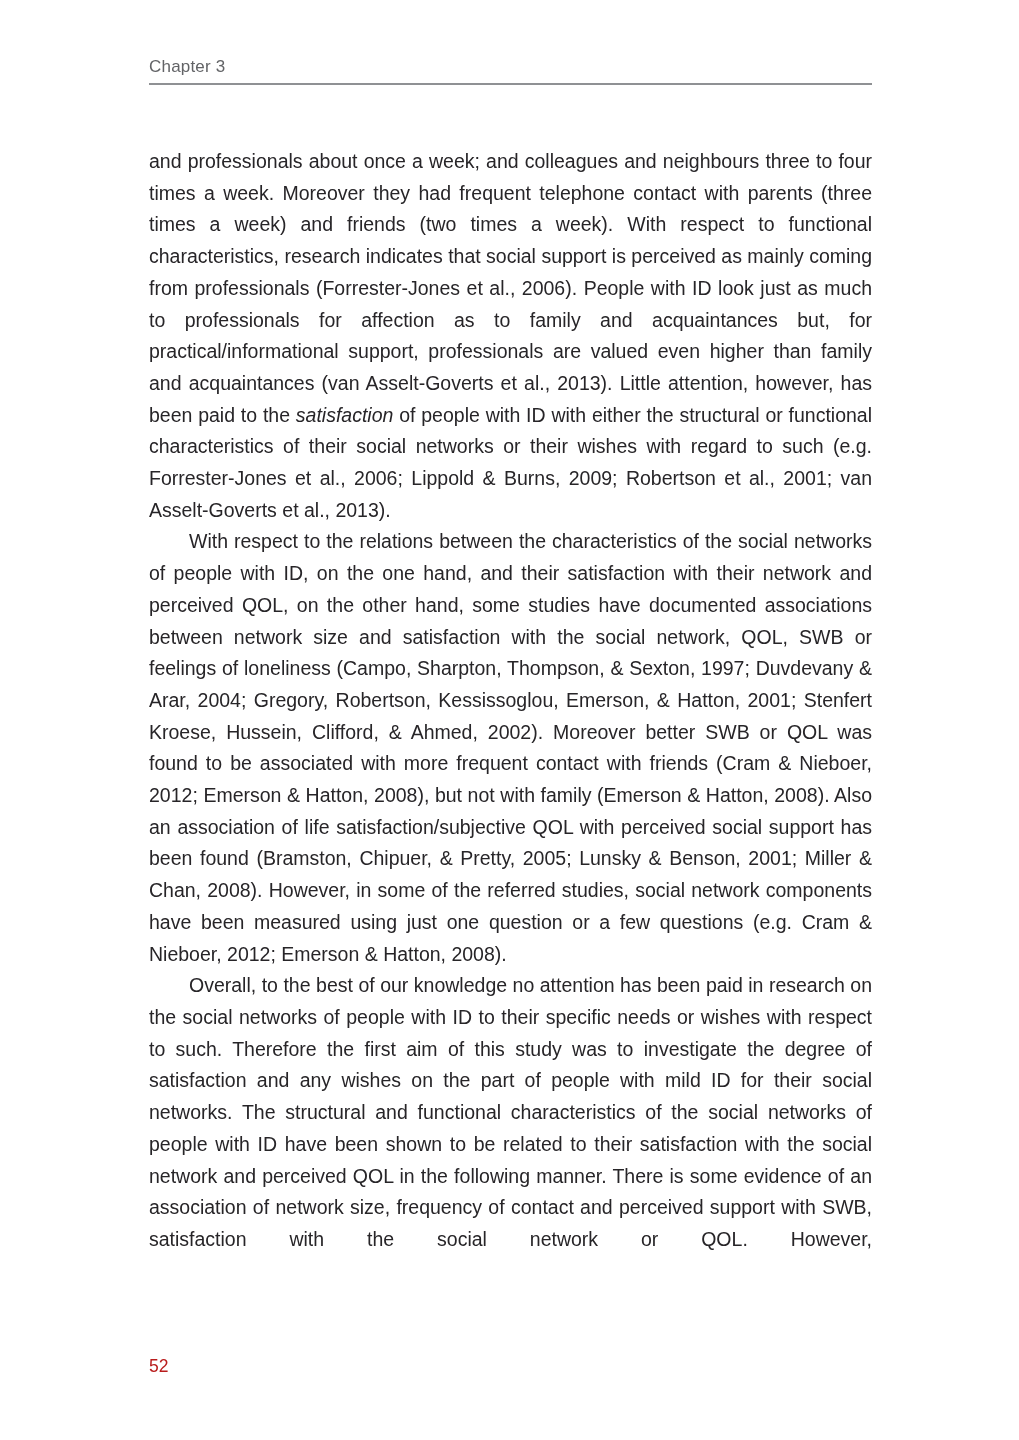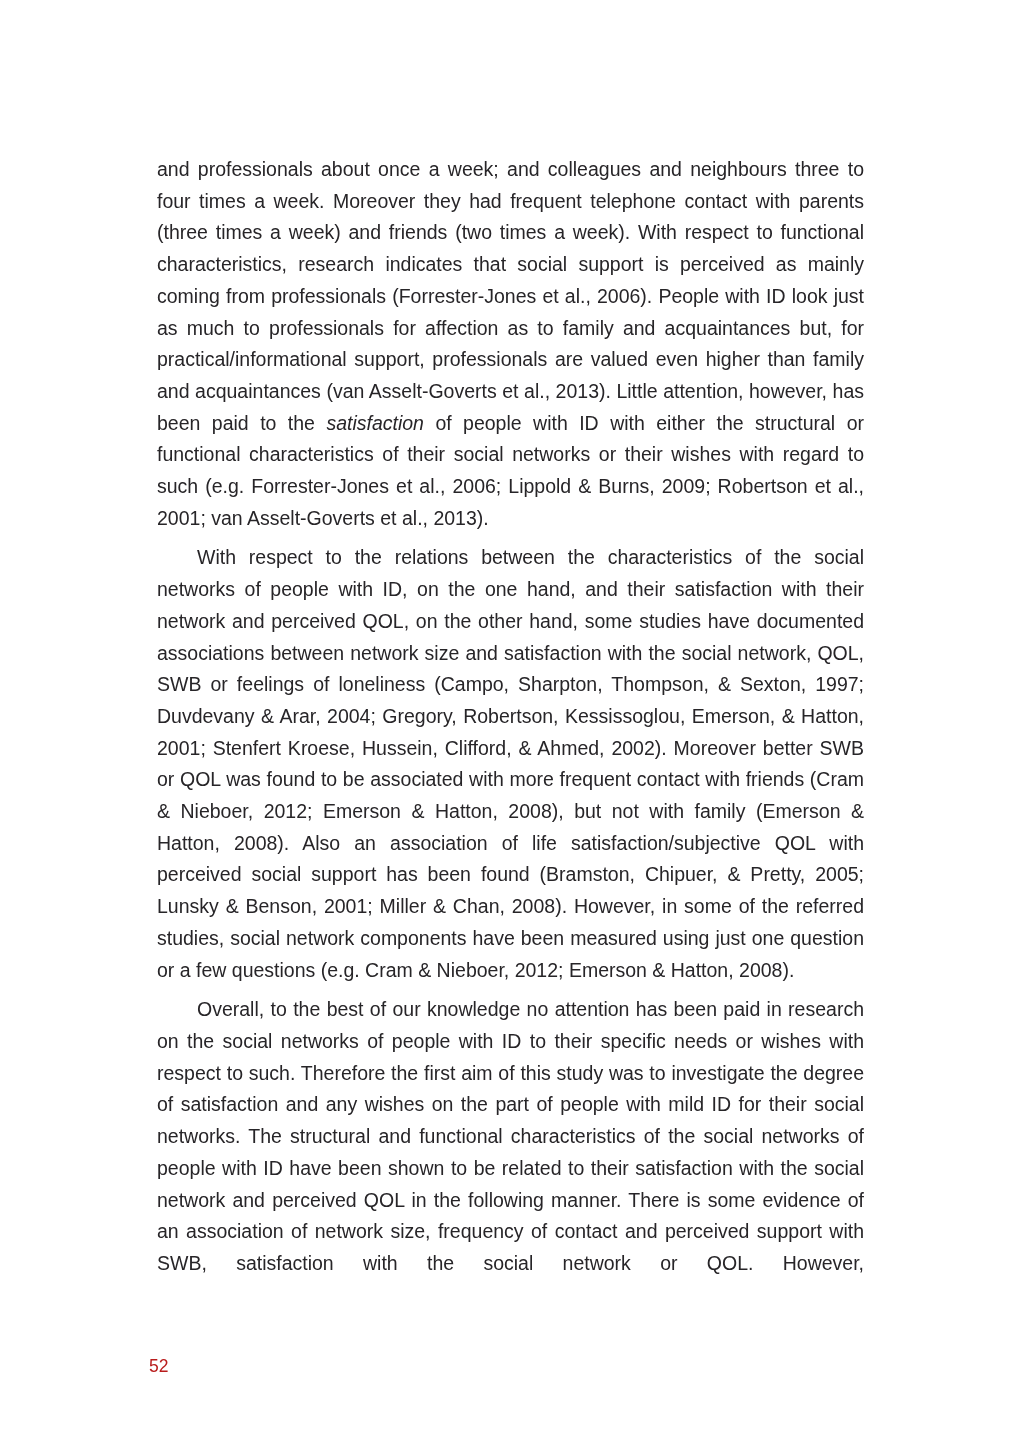--- a/index.html
+++ b/index.html
@@ -28,39 +28,42 @@
     position: absolute;
     left: 149px;
     top: 146px;
     width: 723px;
     font-size: 19.5px;
     line-height: 31.7px;
     color: #272528;
     text-align: justify;
   }
   .body-text p {
-    margin: 8px;
+    margin: 0;
     padding: 0;
   }
   .body-text p.indent { text-indent: 40px; }
   .body-text p.continues { text-align-last: justify; }
   .body-text em { font-style: italic; }
   .page-number {
     position: absolute;
     left: 149px;
     top: 1356px;
     font-size: 17.5px;
     color: #b91c1c;
   }
 </style>
 </head>
 <body>
 
 <div class="page">
 
+  <div class="running-head">
+    <span>Chapter 3</span>
+  </div>
 
   <div class="body-text">
     <p>
       <span>and professionals about once a week; and colleagues and neighbours three to four times a week. Moreover they had frequent telephone contact with parents (three times a week) and friends (two times a week). With respect to functional characteristics, research indicates that social support is perceived as mainly coming from professionals (Forrester-Jones et al., 2006). People with ID look just as much to professionals for affection as to family and acquaintances but, for practical/informational support, professionals are valued even higher than family and acquaintances (van Asselt-Goverts et al., 2013). Little attention, however, has been paid to the </span><em>satisfaction</em><span> of people with ID with either the structural or functional characteristics of their social networks or their wishes with regard to such (e.g. Forrester-Jones et al., 2006; Lippold &amp; Burns, 2009; Robertson et al., 2001; van Asselt-Goverts et al., 2013).</span>
     </p>
     <p class="indent">
       <span>With respect to the relations between the characteristics of the social networks of people with ID, on the one hand, and their satisfaction with their network and perceived QOL, on the other hand, some studies have documented associations between network size and satisfaction with the social network, QOL, SWB or feelings of loneliness (Campo, Sharpton, Thompson, &amp; Sexton, 1997; Duvdevany &amp; Arar, 2004; Gregory, Robertson, Kessissoglou, Emerson, &amp; Hatton, 2001; Stenfert Kroese, Hussein, Clifford, &amp; Ahmed, 2002). Moreover better SWB or QOL was found to be associated with more frequent contact with friends (Cram &amp; Nieboer, 2012; Emerson &amp; Hatton, 2008), but not with family (Emerson &amp; Hatton, 2008). Also an association of life satisfaction/subjective QOL with perceived social support has been found (Bramston, Chipuer, &amp; Pretty, 2005; Lunsky &amp; Benson, 2001; Miller &amp; Chan, 2008). However, in some of the referred studies, social network components have been measured using just one question or a few questions (e.g. Cram &amp; Nieboer, 2012; Emerson &amp; Hatton, 2008).</span>
     </p>
     <p class="indent continues">
       <span>Overall, to the best of our knowledge no attention has been paid in research on the social networks of people with ID to their specific needs or wishes with respect to such. Therefore the first aim of this study was to investigate the degree of satisfaction and any wishes on the part of people with mild ID for their social networks. The structural and functional characteristics of the social networks of people with ID have been shown to be related to their satisfaction with the social network and perceived QOL in the following manner. There is some evidence of an association of network size, frequency of contact and perceived support with SWB, satisfaction with the social network or QOL. However,</span>

